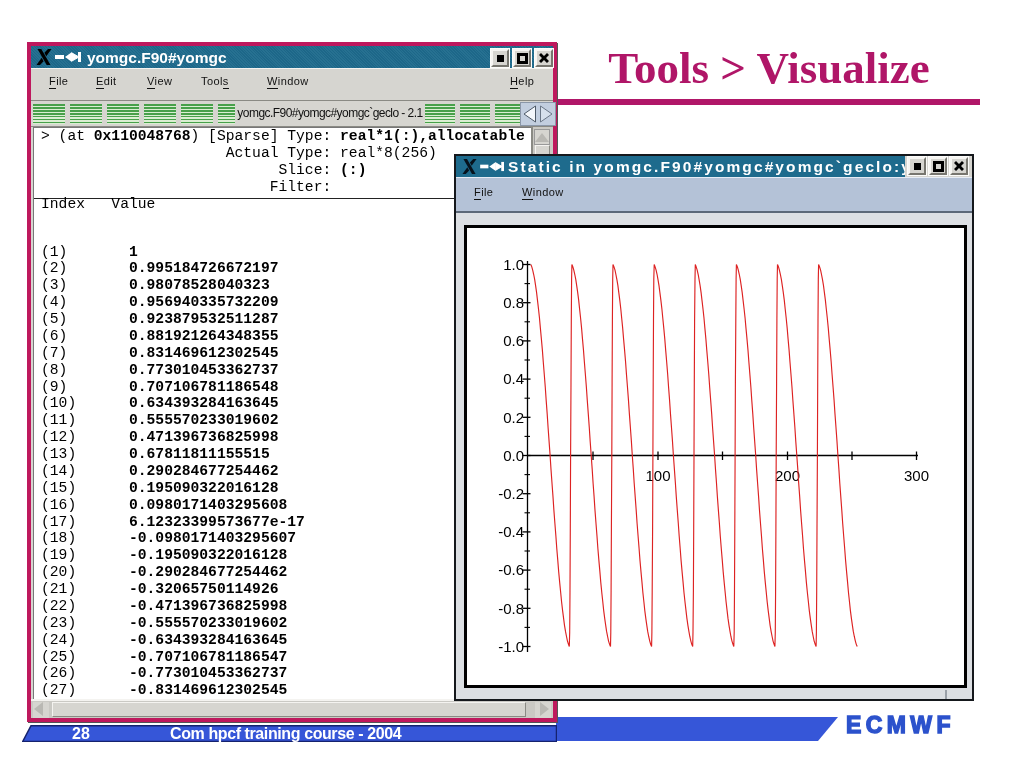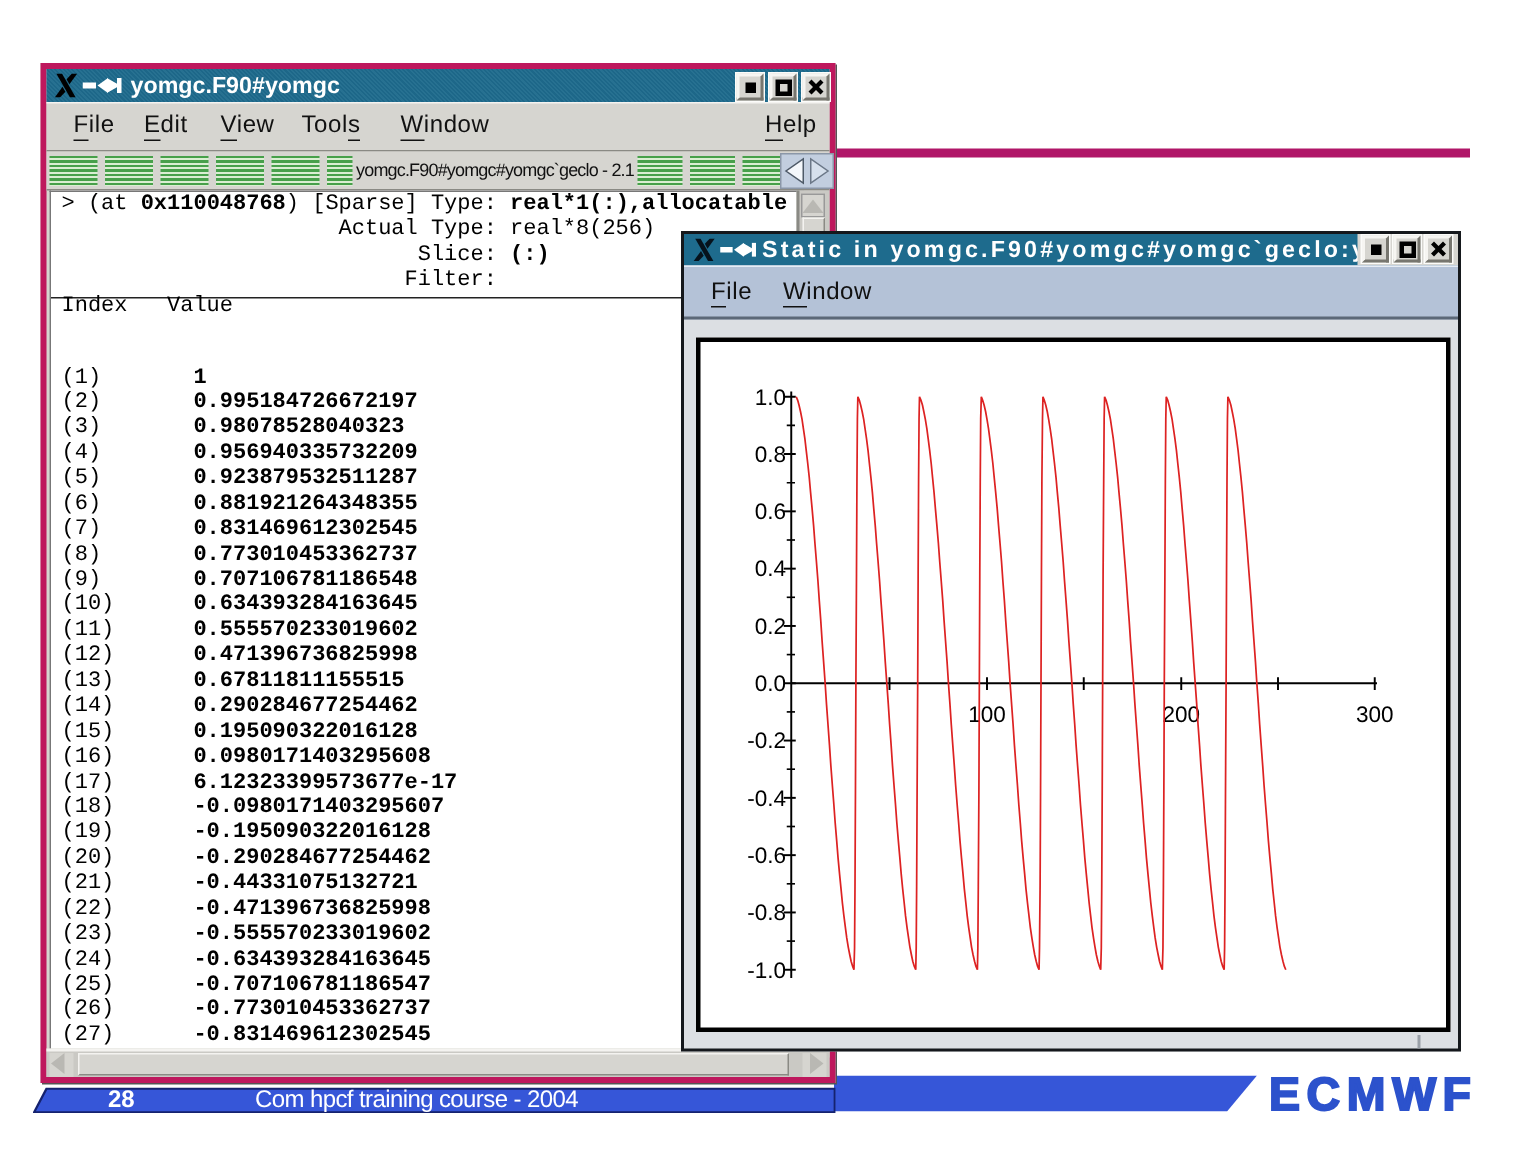--- a/index.html
+++ b/index.html
@@ -9,29 +9,29 @@
 
 #stitle{left:558px;top:46px;width:422px;text-align:center;
   font-family:"Liberation Serif",serif;font-weight:bold;font-size:45px;line-height:1;
   color:#b01668;}
 #srule{left:558px;top:98.5px;width:422px;height:6px;background:#b01668;}
 
 #barL{left:22px;top:725px;width:535px;height:17px;}
 #barL polygon{fill:#3656d8;}
 #barR{left:556px;top:717px;width:282px;height:24px;}
 #fnum{left:72px;top:724.5px;color:#fff;font-weight:bold;font-size:16px;}
-#ftext{left:170px;top:725px;color:#fff;font-weight:normal;font-size:16px;letter-spacing:-0.4px;}
+#ftext{left:170px;top:725px;color:#fff;font-weight:bold;font-size:16px;letter-spacing:-0.4px;}
 #fdebug{left:556px;top:721px;width:240px;text-align:right;color:#fff;font-weight:bold;font-size:17px;}
-#ecmwf{left:846px;top:711.5px;color:#2c52cc;font-weight:bold;font-size:31px;letter-spacing:4.4px;-webkit-text-stroke:1.4px #2c52cc;}
+#ecmwf{left:846px;top:711.5px;color:#2c52cc;font-weight:bold;font-size:23px;letter-spacing:4.4px;-webkit-text-stroke:1.4px #2c52cc;}
 
 .win{background:#d6d5d0;}
 .tbtn{position:absolute;width:18px;height:18px;background:#d6d5d0;
   border:2px solid;border-color:#f6f5f2 #77766f #77766f #f6f5f2;box-shadow:0 0 0 1px #fcfcfa;}
 .tbtn > span{position:absolute;left:0;top:0;width:100%;height:100%;display:flex;align-items:center;justify-content:center;}
-.menu{position:absolute;font-size:16px;letter-spacing:0.4px;color:#111;text-align:right;}
+.menu{position:absolute;font-size:11px;letter-spacing:0.4px;color:#111;text-align:right;}
 .menu u{text-decoration:none;border-bottom:1.6px solid #111;padding-bottom:1px;}
 
 #w1{left:27px;top:42px;width:530px;height:680px;border:4px solid #be185d;
   box-shadow:1px 1px 0 #555;}
 #w1tb{position:absolute;left:0;top:0;width:100%;height:22px;
   background:#1e6b8d;
   background-image:repeating-linear-gradient(45deg,rgba(255,255,255,.04) 0 1px,rgba(0,0,30,.04) 1px 2px);}
 #w1title{position:absolute;left:56px;top:3px;font-size:15.5px;font-weight:bold;color:#fff;}
 #w1mb{position:absolute;left:0;top:22px;width:100%;height:33px;background:#d6d5d0;
   border-top:1px solid #f4f3f0;border-bottom:1px solid #8a8a84;}
@@ -55,20 +55,21 @@
 
 #w2{left:454px;top:154px;width:520px;height:547px;border:2px solid #15181c;background:#dcdfe3;}
 #w2tb{position:absolute;left:0;top:0;width:100%;height:21px;background:#1e6b8d;overflow:hidden;}
 #w2title{position:absolute;left:52px;top:2px;font-size:15.5px;letter-spacing:2.1px;font-weight:bold;color:#fff;white-space:nowrap;}
 #w2mb{position:absolute;left:0;top:21px;width:100%;height:36px;background:#b4c2d7;
   border-top:1px solid #e6ecf5;border-bottom:2px solid #5c6878;}
 #w2plot{position:absolute;left:8px;top:69px;width:503px;height:463px;background:#fff;border:3px solid #000;}
 </style></head>
 <body>
 <div id="page">
+  <div class="abs" id="stitle">Tools &gt; Visualize</div>
   <div class="abs" id="srule"></div>
   <svg class="abs" id="barR" viewBox="0 0 282 24" width="282" height="24">
       <polygon points="0,0 282,0 262,24 0,24" fill="#3656d8"></polygon>
     </svg>
   <svg class="abs" id="barL" width="535" height="17" viewBox="0 0 535 17">
       <polygon points="9,0.75 534.5,0.75 534.5,16.5 0.75,16.5" fill="#3656d8" stroke="#15226e" stroke-width="1.5"></polygon>
     </svg>
   <div class="abs" id="fnum">28</div>
   <div class="abs" id="ftext">Com hpcf training course - 2004</div>
   <div class="abs" id="ecmwf">ECMWF</div>
@@ -150,21 +151,21 @@
 (11)      <b>0.555570233019602</b>
 (12)      <b>0.471396736825998</b>
 (13)      <b>0.67811811155515</b>
 (14)      <b>0.290284677254462</b>
 (15)      <b>0.195090322016128</b>
 (16)      <b>0.0980171403295608</b>
 (17)      <b>6.12323399573677e-17</b>
 (18)      <b>-0.0980171403295607</b>
 (19)      <b>-0.195090322016128</b>
 (20)      <b>-0.290284677254462</b>
-(21)      <b>-0.44331075132721</b>
+(21)      <b>-0.32065750114926</b>
 (22)      <b>-0.471396736825998</b>
 (23)      <b>-0.555570233019602</b>
 (24)      <b>-0.634393284163645</b>
 (25)      <b>-0.707106781186547</b>
 (26)      <b>-0.773010453362737</b>
 (27)      <b>-0.831469612302545</b>
 (28)      <b>-0.881921264348355</b></pre>
     </div>
     <div id="vsb">
       <div class="sbtn" style="left:1px;top:2px;border:1px solid #999">

